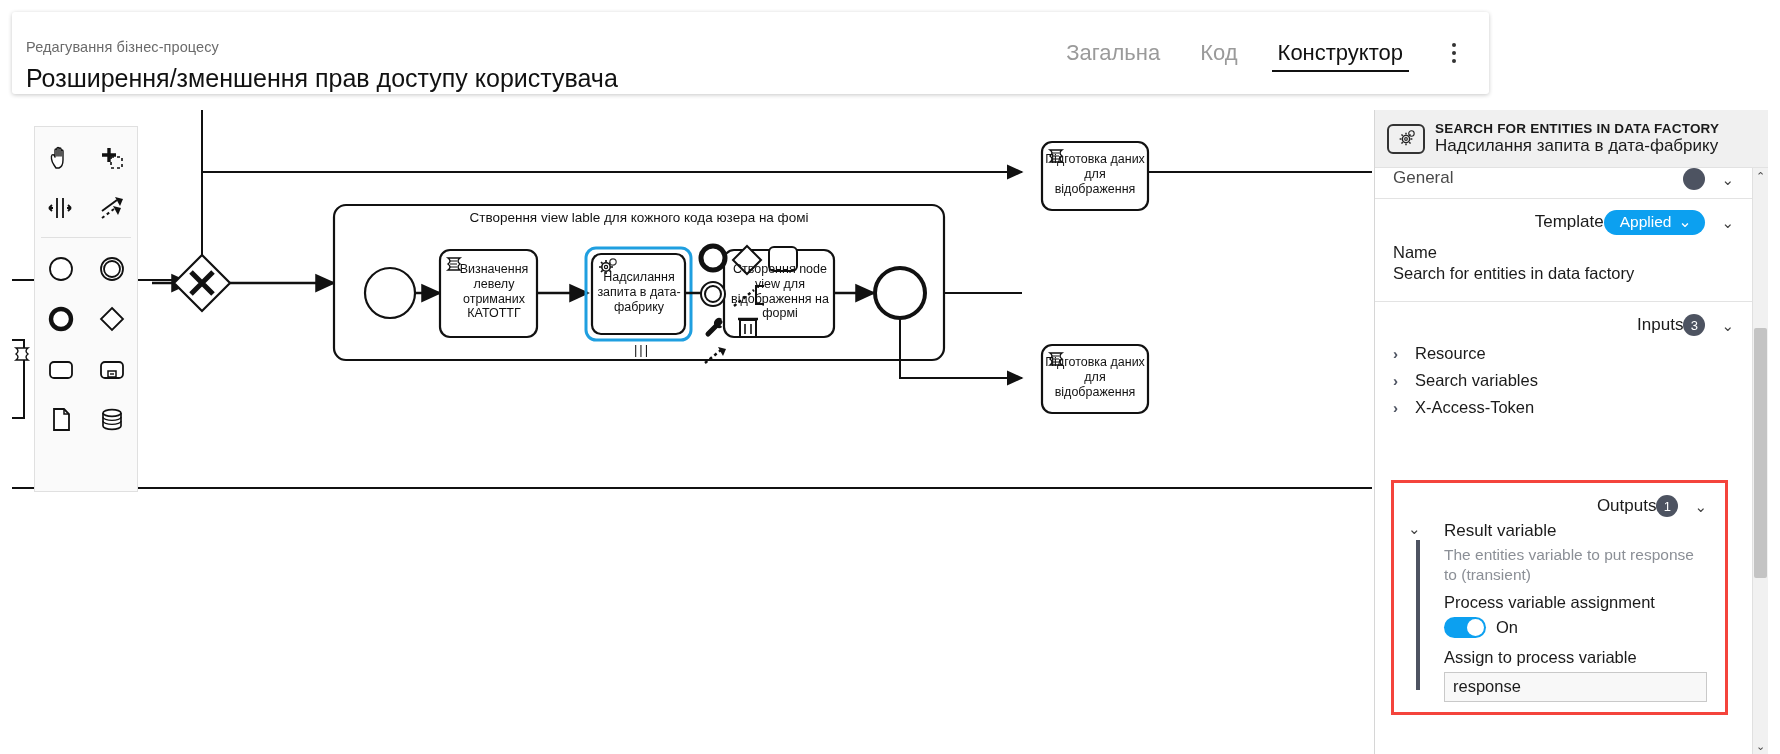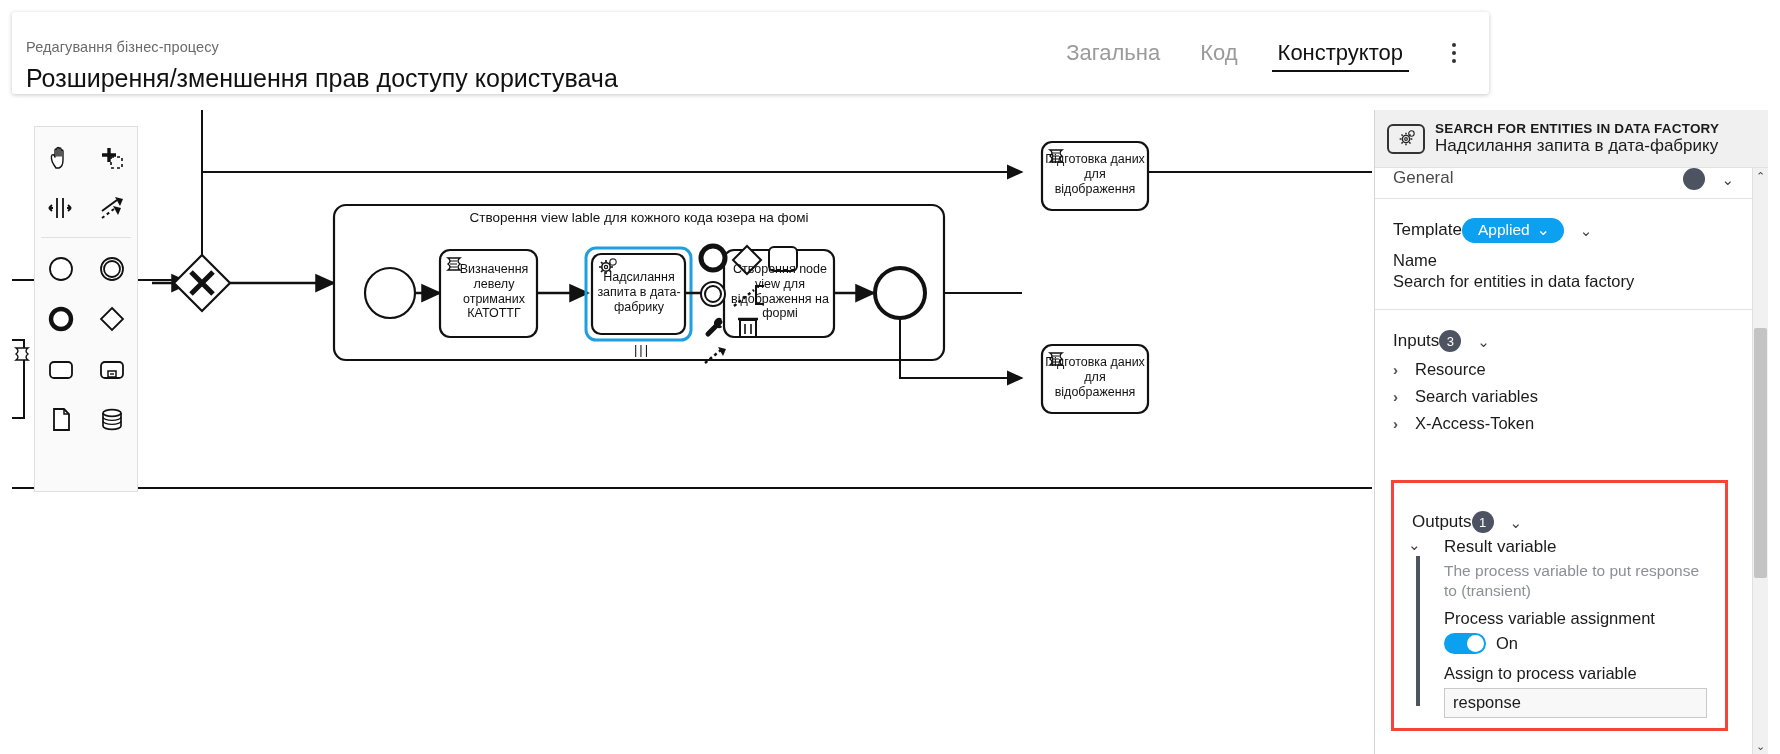--- a/index.html
+++ b/index.html
@@ -91,22 +91,22 @@
     padding: 0 18px 0 18px; color: #4a4a4a; font-size: 17px; overflow: hidden;
   }
   .ghost-row .r { display:flex; align-items:center; gap: 16px; }
   .badge {
     background: #4d5361; color:#fff; border-radius: 50%;
     width: 22px; height: 22px; font-size: 13px;
     display:flex; align-items:center; justify-content:center;
   }
   .sect-divider { height:1px; background:#e3e3e3; margin: 8px 0; }
   .row {
-    display: flex; align-items: center; justify-content: flex-start;
-    padding: 0 18px; min-height: 30px; margin-top: 16px;
+    display: flex; align-items: center; justify-content: flex-end;
+    padding: 0 18px; min-height: 30px;
   }
   .row-label { font-size: 17px; color: #1b1b1b; }
   .pill {
     background: #0ca0f0; color: #fff; border-radius: 14px;
     padding: 3px 14px 4px 16px; font-size: 15.5px;
     display: flex; align-items: center; gap: 7px;
   }
   .chev { color: #3c3c3c; font-size: 15px; line-height: 1; }
   .field-label { padding: 6px 25px 0 18px; font-size: 16.5px; color: #1b1b1b; }
   .field-value { padding: 2px 18px 10px 18px; font-size: 16.5px; color: #1b1b1b; }
@@ -454,21 +454,21 @@
 
         <div class="result-block">
           <div style="width:22px;">
             <div class="result-title" style="margin-left:-4px;">
               <span class="chev">⌄</span>
             </div>
             <div class="result-bar" style="height:150px; margin-left:4px;"></div>
           </div>
           <div class="result-body">
             <div class="result-title">Result variable</div>
-            <div class="result-desc">The process variable to put response to (transient)</div>
+            <div class="result-desc">The entities variable to put response to (transient)</div>
             <div class="sub-label">Process variable assignment</div>
             <div class="toggle-row">
               <div class="toggle">
                   <div class="knob"></div>
                 </div>
               <span class="toggle-text">On</span>
             </div>
             <div class="sub-label">Assign to process variable</div>
             <input class="text-input" value="response" style="">
           </div>

